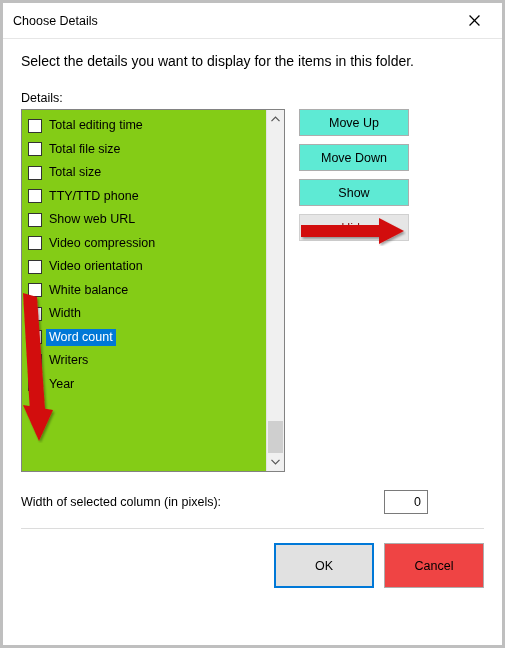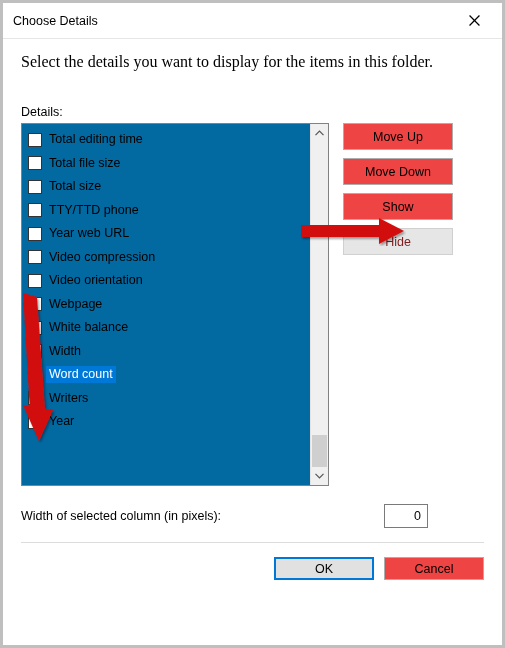--- a/index.html
+++ b/index.html
@@ -31,39 +31,38 @@
     display: flex;
     align-items: center;
     justify-content: center;
     color: #000;
   }
   .close-btn svg { width: 11px; height: 11px; }
   .content {
     padding: 14px 18px 10px 18px;
   }
   .instr {
-    font-size: 16px;
-    margin-bottom: 34px;
-    font-family: Liberation Serif, serif;
+    font-size: 14px;
+    margin-bottom: 22px;
   }
   .label-above {
     font-size: 12.5px;
     margin-bottom: 4px;
   }
   .mid-row {
     display: flex;
     gap: 14px;
   }
   .list-wrap {
     position: relative;
     flex: 0 0 auto;
-    width: 308px;
+    width: 264px;
     height: 363px;
     border: 1px solid #828282;
-    background: #0369a1;
+    background: #84cc16;
     display: flex;
   }
   .list-inner {
     flex: 1 1 auto;
     overflow: hidden;
     padding: 4px 4px;
   }
   .list-item {
     display: flex;
     align-items: center;
@@ -114,21 +113,21 @@
     background: #cfcfcf;
   }
   .side-buttons {
     display: flex;
     flex-direction: column;
     gap: 8px;
     width: 110px;
   }
   .win-btn {
     height: 27px;
-    background: #ef4444;
+    background: #5eead4;
     border: 1px solid #adadad;
     font-size: 12.5px;
     display: flex;
     align-items: center;
     justify-content: center;
     font-family: inherit;
   }
   .win-btn.disabled {
     color: #7f1d1d;
     background: #e6e6e6;
@@ -158,21 +157,21 @@
     margin: 14px 0 14px 0;
   }
   .btn-row {
     display: flex;
     justify-content: flex-end;
     gap: 10px;
     padding-right: 0;
   }
   .dlg-btn {
     width: 100px;
-    height: 23px;
+    height: 45px;
     font-size: 12.5px;
     display: flex;
     align-items: center;
     justify-content: center;
     font-family: inherit;
   }
   .dlg-btn.ok {
     background: #e1e1e1;
     border: 2px solid #0078d7;
   }
@@ -218,33 +217,29 @@
           <div class="list-item">
             <div class="chk"></div>
             <span class="item-text">Total size</span>
           </div>
           <div class="list-item">
             <div class="chk"></div>
             <span class="item-text">TTY/TTD phone</span>
           </div>
           <div class="list-item">
             <div class="chk"></div>
-            <span class="item-text">Year web URL</span>
+            <span class="item-text">Show web URL</span>
           </div>
           <div class="list-item">
             <div class="chk"></div>
             <span class="item-text">Video compression</span>
           </div>
           <div class="list-item">
             <div class="chk"></div>
             <span class="item-text">Video orientation</span>
-          </div>
-          <div class="list-item">
-            <div class="chk"></div>
-            <span class="item-text">Webpage</span>
           </div>
           <div class="list-item">
             <div class="chk"></div>
             <span class="item-text">White balance</span>
           </div>
           <div class="list-item">
             <div class="chk"></div>
             <span class="item-text">Width</span>
           </div>
           <div class="list-item item-sel">

